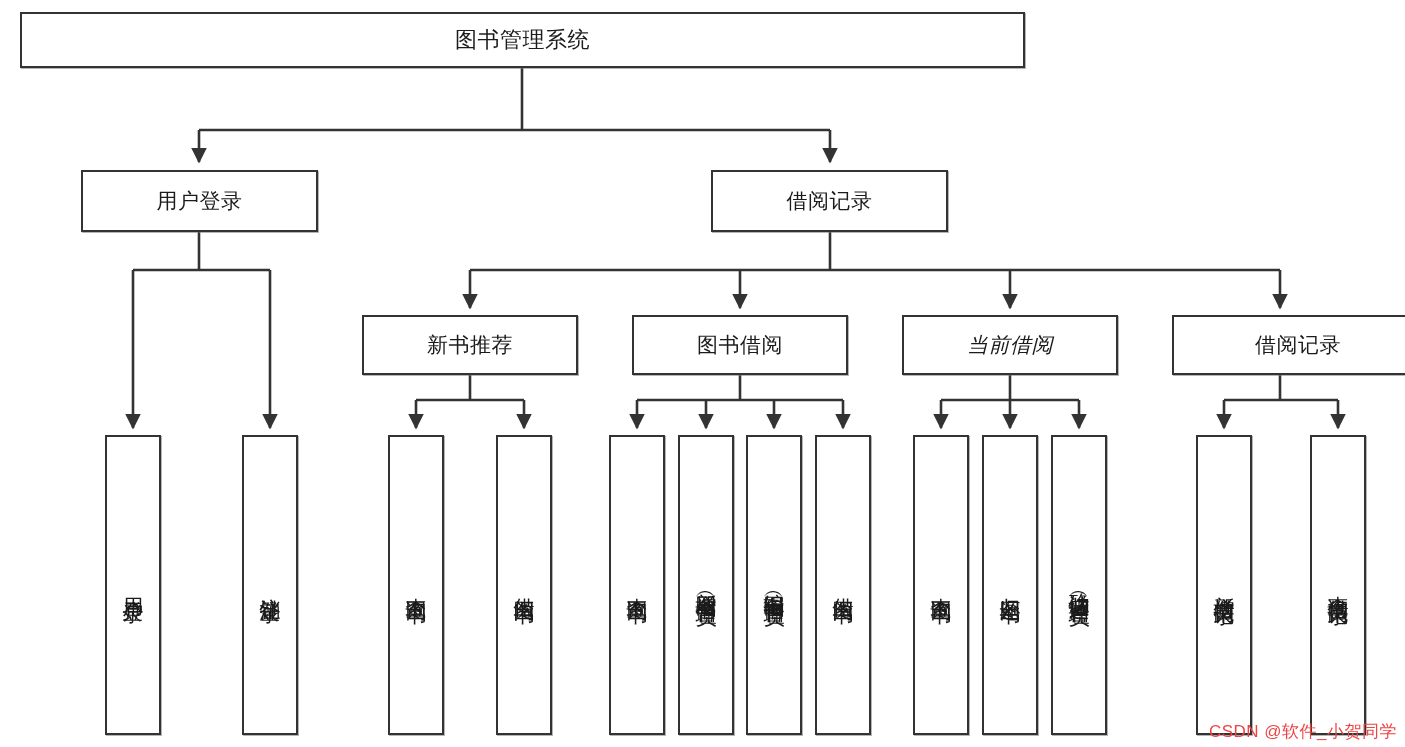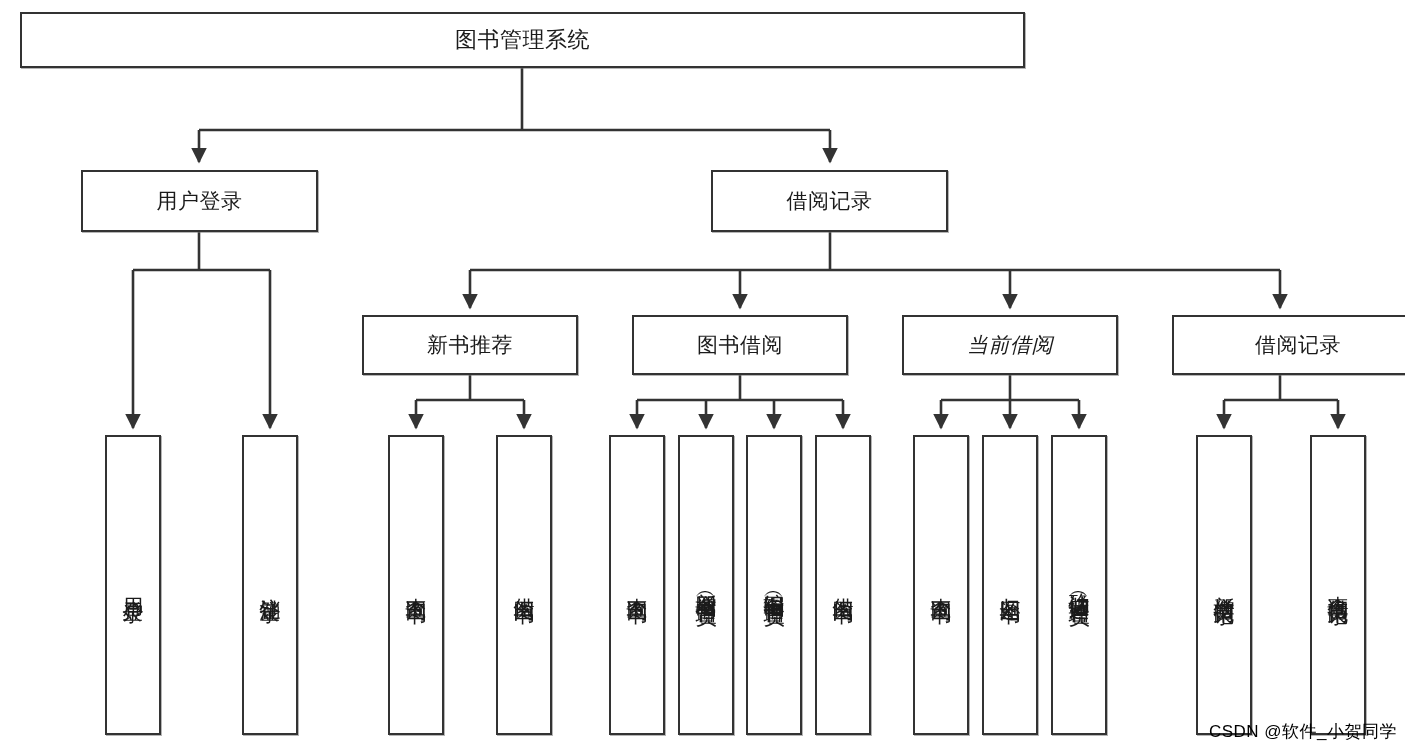--- a/index.html
+++ b/index.html
@@ -63,21 +63,21 @@
     line-height: 1.05;
     letter-spacing: 2px;
     white-space: nowrap;
     max-height: 100%;
   }
   #watermark {
     position: absolute;
     right: 8px;
     bottom: 4px;
     font-size: 17px;
-    color: #000000;
+    color: #ef4444;
     white-space: nowrap;
     letter-spacing: 0.5px;
     user-select: none;
   }
 </style>
 </head>
 <body>
 
 <div id="diagram-canvas">
 

